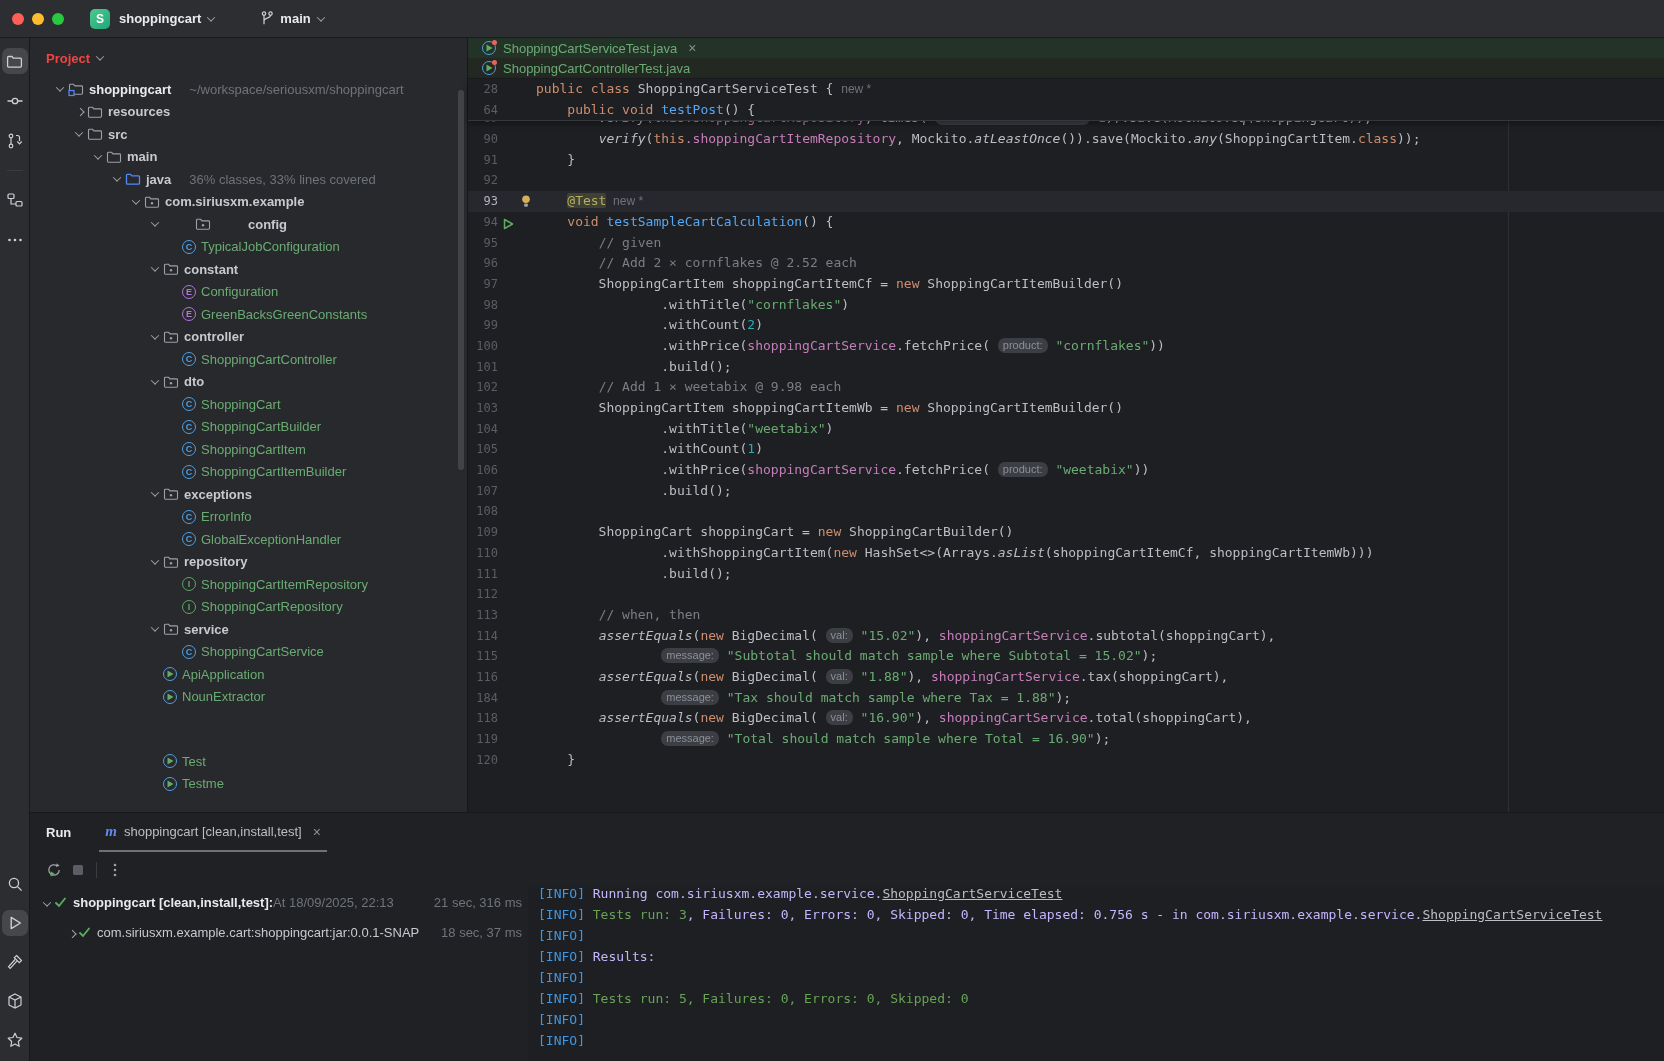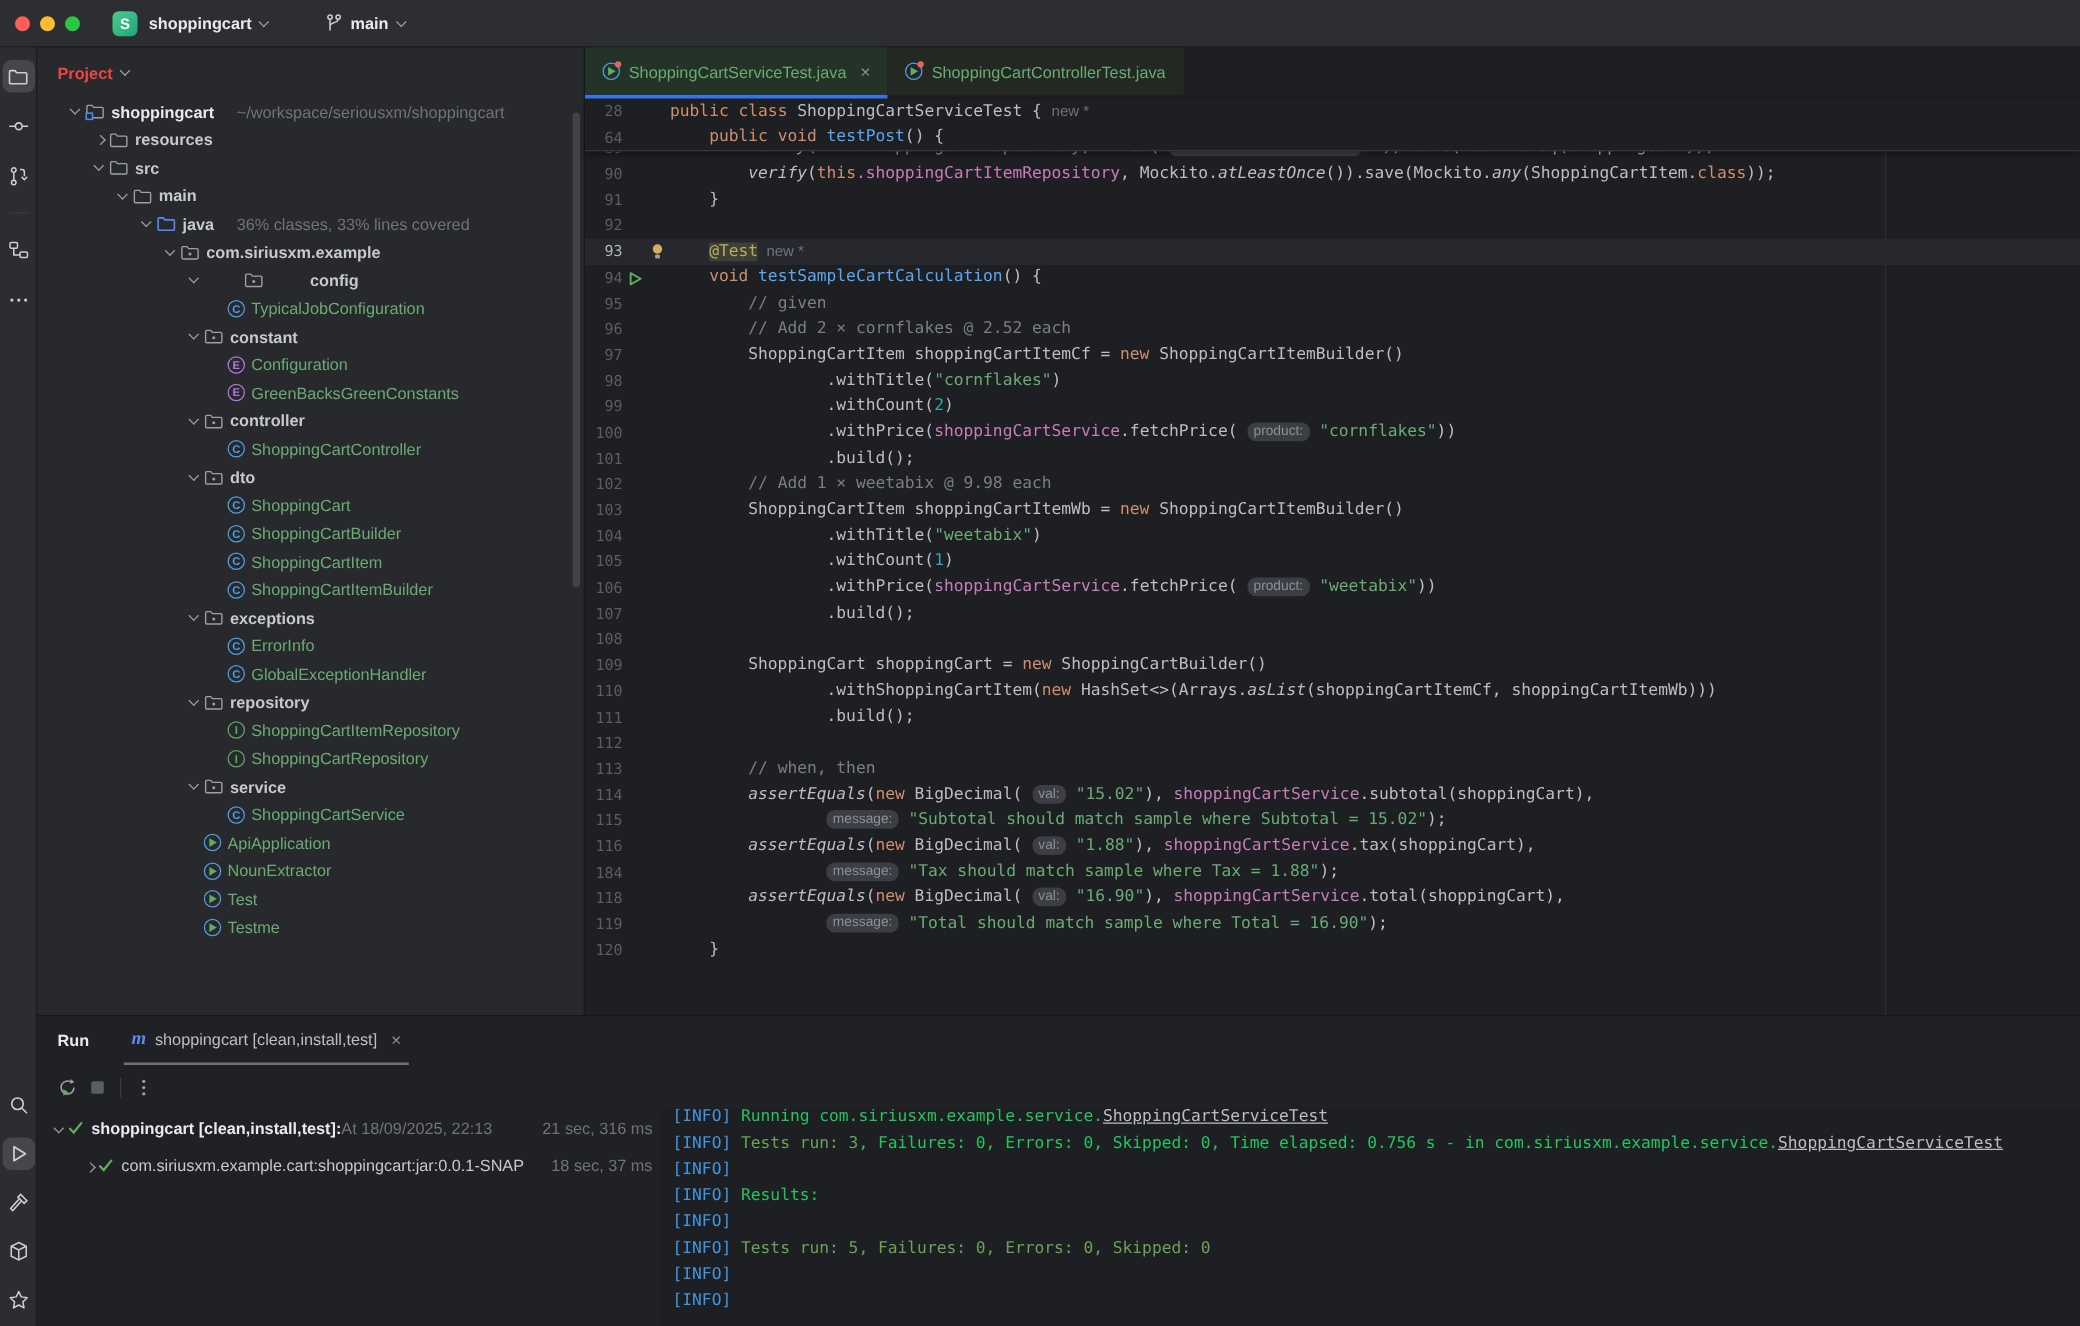--- a/index.html
+++ b/index.html
@@ -52,21 +52,21 @@
   .ring.runc { border:1.2px solid #4f9ee3; }
   .ring.test { border:1.2px solid #4f9ee3; background:transparent; }
   .reddot { position:absolute; right:-2px; top:-2px; width:5px; height:5px; border-radius:50%;
     background:#e9645a; }
   #pscroll { position:absolute; right:3px; top:52px; width:6px; height:380px;
     background:#46484c; border-radius:3px; opacity:.85; }
 
   
   #editor { position:absolute; left:468px; top:38px; width:1196px; height:774px;
     background:#1e1f22; }
-  #tabbar { height:41px; display:flex; border-bottom:1px solid #1a1b1e; }
+  #tabbar { height:41px; display:flex; border-bottom:1px solid #1a1b1e;flex-direction:column; }
   .etab { height:38px; display:flex; align-items:center; padding:0 14px; gap:7px;
     color:#6aab73; position:relative; }
   .etab.active { background:#243328; }
   .etab.active::after { content:""; position:absolute; left:0; right:0; bottom:-3px;
     height:3px; background:#3574f0; }
   .etab.inactive { background:#232823; }
   .tabclose { color:#8a8e96; font-size:14px; margin-left:4px; }
   #guide { position:absolute; left:1040px; top:83px; bottom:0; width:1px; background:#2d2f34; }
 
   .codefont { font-family:"DejaVu Sans Mono","Liberation Mono",monospace; font-size:13px; }
@@ -111,21 +111,21 @@
   .rrow { height:30px; display:flex; align-items:center; position:relative; white-space:nowrap; }
   .rrow .bold { color:#e8eaed; font-weight:700; }
   .rrow .plain { color:#c6c9ce; }
   .rrow .suffix { color:#6f737a; }
   .rtime { position:absolute; right:6px; color:#6f737a; }
   #rp-console { position:absolute; left:498px; right:0; top:74px; bottom:0;
     background:#1e1f22; padding-left:10px; overflow:hidden; }
   .coline { height:21px; line-height:21px; white-space:pre; }
   .coline:first-child { margin-top:-4px; }
   .co-tag { color:#3f97e4; }
-  .co-w { color:#22c55e; }
+  .co-w { color:#c4b5fd; }
   .co-g { color:#68a357; }
   .co-l { color:#bcbec4; text-decoration:underline; }
 </style>
 </head>
 <body>
 
 <div id="titlebar">
   <span class="tl r"></span>
   <span class="tl y"></span>
   <span class="tl g"></span>
@@ -471,21 +471,21 @@
       </div>
       <div class="trow" style="padding-left: 117px;">
         <span class="sp"></span>
         <span class="ring runc">
           <svg width="8" height="8" viewBox="0 0 8 8">
             <path d="M1.5 0.5l6 3.5-6 3.5z" fill="#5fad65"></path>
           </svg>
         </span>
         <span class="tlabel classname">NounExtractor</span>
       </div>
-      <div class="trow" style="padding-left: 117px;">
+      <div class="trow" style="padding-left: 117px; margin-top: 42px;">
         <span class="sp"></span>
         <span class="ring runc">
           <svg width="8" height="8" viewBox="0 0 8 8">
             <path d="M1.5 0.5l6 3.5-6 3.5z" fill="#5fad65"></path>
           </svg>
         </span>
         <span class="tlabel classname">Test</span>
       </div>
       <div class="trow" style="padding-left: 117px;">
         <span class="sp"></span>

